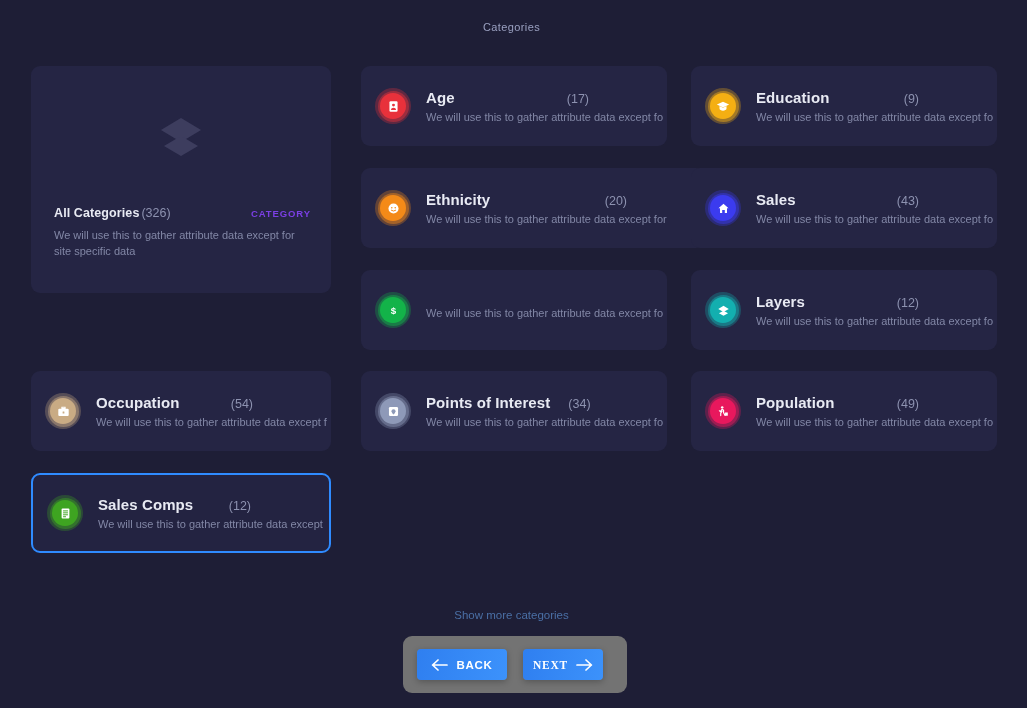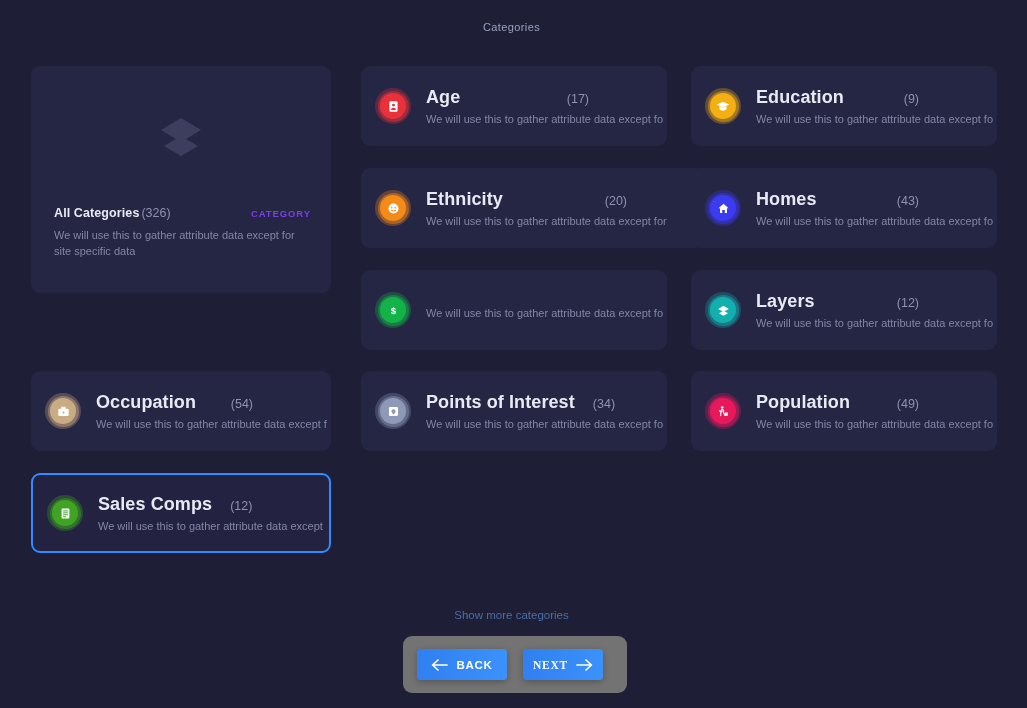--- a/index.html
+++ b/index.html
@@ -143,21 +143,21 @@
     margin-left: 20px;
     flex: 1 1 auto;
     min-width: 0;
     padding-right: 4px;
   }
   .cat-line {
     display: flex;
     align-items: baseline;
   }
   .cat-name {
-    font-size: 18px;
+    font-size: 15px;
     font-weight: bold;
     color: #e8eaf3;
     white-space: nowrap;
     letter-spacing: 0.1px;
   }
   .cat-count {
     font-size: 12.5px;
     color: #8d92b0;
     margin-left: auto;
     padding-left: 18px;
@@ -292,21 +292,21 @@
         </div>
       </div>
       <div class="cat-card" style="left: 691px; top: 168px; width: 306px;">
         <div class="cat-icon" style="background:#3b3bf0">
           <svg width="13" height="13" viewBox="0 0 16 16">
             <path d="M8 2.3 L14.2 7.6 H12.3 V13.4 H9.6 V9.7 H6.4 V13.4 H3.7 V7.6 H1.8 Z" fill="white"></path>
           </svg>
         </div>
         <div class="cat-body">
           <div class="cat-line">
-            <span class="cat-name">Homes</span>
+            <span class="cat-name">Sales</span>
             <span class="cat-count">(43)</span>
           </div>
           <div class="cat-desc">We will use this to gather attribute data except for</div>
         </div>
       </div>
       <div class="cat-card" style="left: 361px; top: 270px; width: 306px;">
         <div class="cat-icon" style="background:#14b34a">
           <svg width="13" height="13" viewBox="0 0 16 16">
             <text x="8" y="12.4" font-family="Liberation Sans, sans-serif" font-size="12" font-weight="bold" fill="white" text-anchor="middle">$</text>
           </svg>

